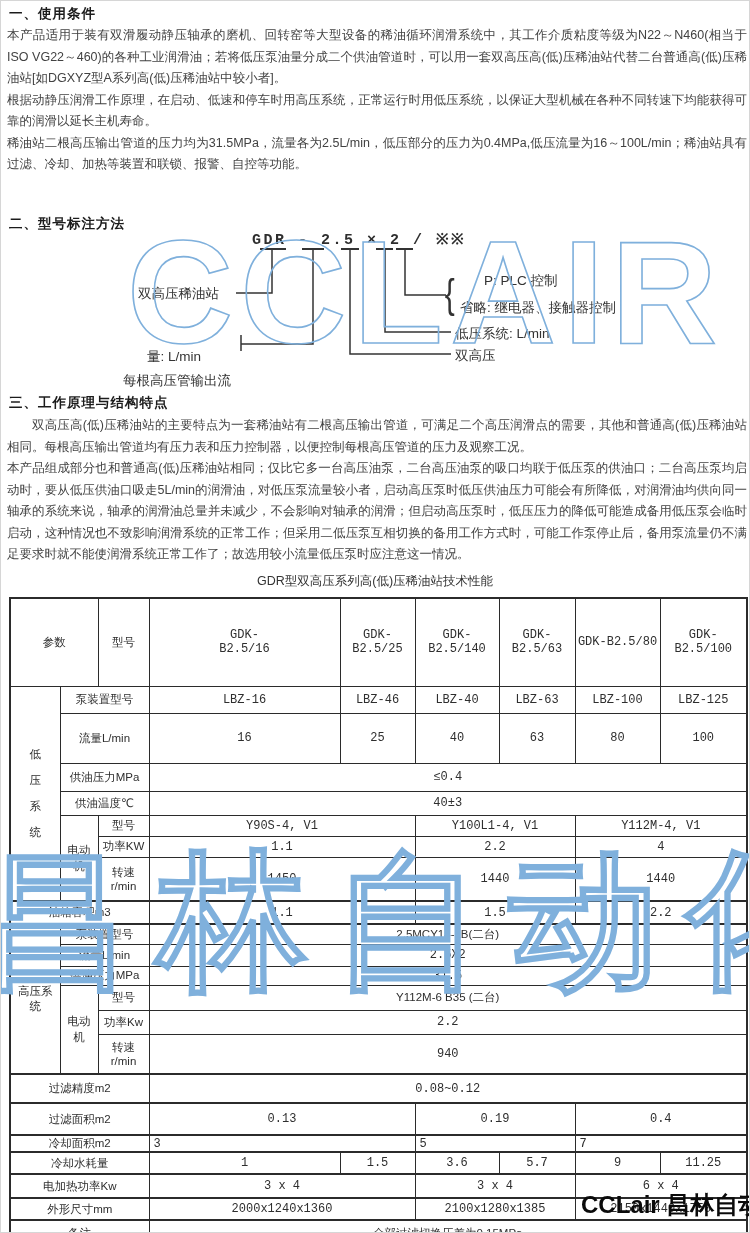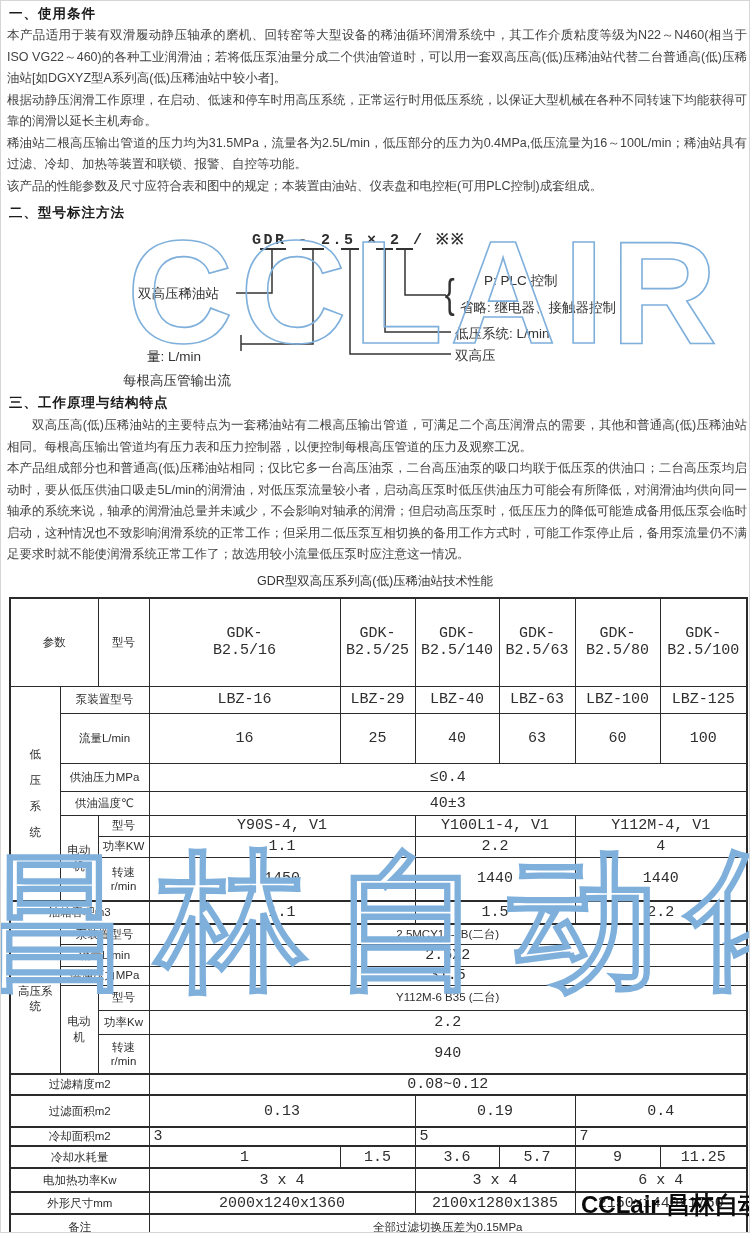--- a/index.html
+++ b/index.html
@@ -30,44 +30,43 @@
   .logo{font-size:24px;font-weight:bold;color:#0a0a0a;z-index:40;white-space:nowrap;}
   
   .tbl-title{font-size:12.5px;color:#333;text-align:center;width:100%;}
   table.spec{border-collapse:collapse;table-layout:fixed;width:737px;}
   table.spec td{
     border:1px solid #2b2b2b;text-align:center;vertical-align:middle;
     padding:0 2px;font-size:11.5px;color:#2e2e2e;overflow:hidden;
   }
   table.spec{border:2px solid #2b2b2b;}
   table.spec tr.sep td{border-top-width:2px;}
-  table.spec td.val{font-family:"Liberation Mono","DejaVu Sans Mono",monospace;font-size:15px;}
+  table.spec td.val{font-family:"Liberation Mono","DejaVu Sans Mono",monospace;font-size:12px;}
   table.spec td.cjk{font-family:"Liberation Sans","DejaVu Sans",sans-serif;font-size:11.5px;}
   table.spec td.pre{white-space:pre-line;}
   table.spec td.left{text-align:left;padding-left:4px;}
   table.spec td.vert{word-break:break-all;padding:9px 18px;line-height:26px;}
   table.spec td.motor{word-break:break-all;padding:0 6px;line-height:16px;}
 </style>
 </head>
 <body>
 
 <div class="page">
 
   <div class="abs wm wm-top" style="left:126px;top:218px;">CCLAIR</div>
   <div class="abs wm wm-mid" style="left:-20px;top:845px;">昌林自动化</div>
 
   <h3 class="sec abs" style="left:8px;top:4px;">一、使用条件</h3>
   <div class="bodytext abs" style="left:6px;top:24px;width:740px;">
     <p>本产品适用于装有双滑履动静压轴承的磨机、回转窑等大型设备的稀油循环润滑系统中，其工作介质粘度等级为N22～N460(相当于ISO VG22～460)的各种工业润滑油；若将低压泵油量分成二个供油管道时，可以用一套双高压高(低)压稀油站代替二台普通高(低)压稀油站[如DGXYZ型A系列高(低)压稀油站中较小者]。</p>
     <p>根据动静压润滑工作原理，在启动、低速和停车时用高压系统，正常运行时用低压系统，以保证大型机械在各种不同转速下均能获得可靠的润滑以延长主机寿命。</p>
     <p>稀油站二根高压输出管道的压力均为31.5MPa，流量各为2.5L/min，低压部分的压力为0.4MPa,低压流量为16～100L/min；稀油站具有过滤、冷却、加热等装置和联锁、报警、自控等功能。</p>
-    <p>该产品的性能参数及尺寸应符合表和图中的规定；本装置由油站、仪表盘和电控柜(可用PLC控制)成套组成。</p>
   </div>
 
-  <h3 class="sec abs" style="left:8px;top:203px;">二、型号标注方法</h3>
+  <h3 class="sec abs" style="left:8px;top:214px;">二、型号标注方法</h3>
 
   <div class="abs" style="left:4px;top:222px;width:624px;height:172px;">
     <div class="abs formula" style="left:247px;top:5px;">GDR - 2.5 × 2 / ※※</div>
     <svg class="lines abs" style="left:0;top:0;" width="750" height="172">
       <g stroke="#333" stroke-width="2" fill="none">
         <line x1="255" y1="26" x2="281" y2="26"></line>
         <line x1="297" y1="26" x2="319" y2="26"></line>
         <line x1="336" y1="26" x2="354" y2="26"></line>
         <line x1="371" y1="26" x2="388" y2="26"></line>
         <line x1="391" y1="26" x2="408" y2="26"></line>
@@ -119,33 +118,33 @@
           <td class="val">GDK-B2.5/25</td>
           <td class="val">GDK-B2.5/140</td>
           <td class="val">GDK-B2.5/63</td>
           <td class="val">GDK-B2.5/80</td>
           <td class="val">GDK-B2.5/100</td>
         </tr>
         <tr style="height: 27px;">
           <td rowspan="7" class="cjk vert">低压系统</td>
           <td colspan="2" class="cjk">泵装置型号</td>
           <td class="val">LBZ-16</td>
-          <td class="val">LBZ-29</td>
+          <td class="val">LBZ-46</td>
           <td class="val">LBZ-40</td>
           <td class="val">LBZ-63</td>
           <td class="val">LBZ-100</td>
           <td class="val">LBZ-125</td>
         </tr>
         <tr style="height: 50px;">
           <td colspan="2" class="cjk">流量L/min</td>
           <td class="val">16</td>
           <td class="val">25</td>
           <td class="val">40</td>
           <td class="val">63</td>
-          <td class="val">60</td>
+          <td class="val">80</td>
           <td class="val">100</td>
         </tr>
         <tr style="height: 28px;">
           <td colspan="2" class="cjk">供油压力MPa</td>
           <td colspan="6" class="val">≤0.4</td>
         </tr>
         <tr style="height: 24px;">
           <td colspan="2" class="cjk">供油温度℃</td>
           <td colspan="6" class="val">40±3</td>
         </tr>
@@ -195,21 +194,21 @@
         </tr>
         <tr style="height: 24px;">
           <td class="cjk">功率Kw</td>
           <td colspan="6" class="val">2.2</td>
         </tr>
         <tr style="height: 40px;">
           <td class="cjk pre">转速
 r/min</td>
           <td colspan="6" class="val">940</td>
         </tr>
-        <tr class="sep" style="height: 21px;">
+        <tr class="sep" style="height: 29px;">
           <td colspan="3" class="cjk">过滤精度m2</td>
           <td colspan="6" class="val">0.08~0.12</td>
         </tr>
         <tr class="sep" style="height: 32px;">
           <td colspan="3" class="cjk">过滤面积m2</td>
           <td colspan="2" class="val">0.13</td>
           <td colspan="2" class="val">0.19</td>
           <td colspan="2" class="val">0.4</td>
         </tr>
         <tr class="sep" style="height: 15px;">

